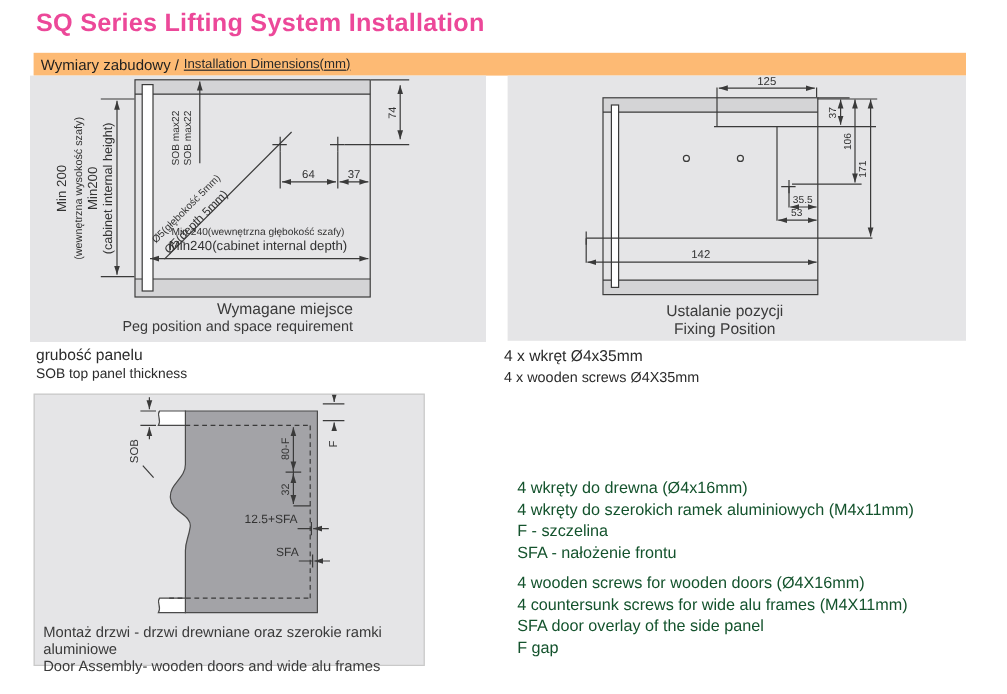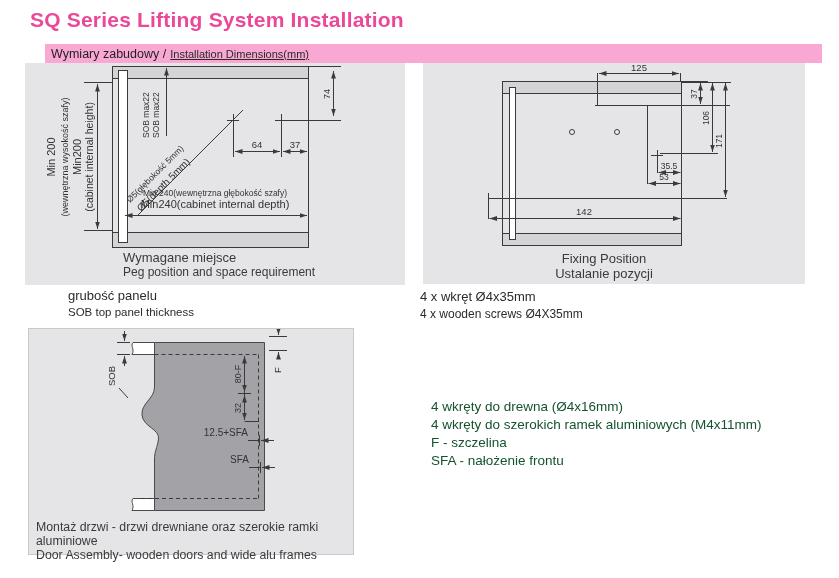--- a/index.html
+++ b/index.html
@@ -1,38 +1,38 @@
 <!DOCTYPE html>
 <html><head>
 <meta charset="utf-8">
 <style>
   html,body{margin:0;padding:0;background:#fff;}
   #page{position:relative;width:839px;height:578px;background:#ffffff;overflow:hidden;
         font-family:"Liberation Sans",sans-serif;color:#2b2b2b;}
   .abs{position:absolute;}
   #title{left:30px;top:8px;font-size:21px;font-weight:bold;color:#ec4899;letter-spacing:.2px;}
-  #subbar{left:45px;top:44px;width:777px;height:19px;background:#f9a8d4;
+  #subbar{left:28px;top:44px;width:777px;height:19px;background:#fdba74;
           display:flex;align-items:center;padding-left:6px;box-sizing:border-box;}
   #subbar .pl{font-size:12.5px;color:#1f1f1f;}
   #subbar .en{font-size:11px;color:#2a2a2a;margin-left:4px;text-decoration:underline;}
   .panel{background:#e5e5e7;}
   #peg-panel{left:25px;top:63px;width:380px;height:222px;}
   #fix-panel{left:423px;top:63px;width:382px;height:221px;}
   #door-panel{left:28px;top:328px;width:326px;height:227px;border:1px solid #c9c9c9;box-sizing:border-box;}
   svg{position:absolute;left:0;top:0;}
   svg text{fill:#333;font-family:"Liberation Sans",sans-serif;}
   .t8{font-size:8.5px;} .t9{font-size:9px;} .t95{font-size:9.5px;}
   .t10{font-size:10px;} .t105{font-size:10.5px;} .t11{font-size:11px;}
   .cap{color:#3a3a3a;line-height:1.15;}
   .cap .l1{font-size:13px;} .cap .l2{font-size:12px;}
-  #peg-cap{left:98px;top:188px;}
+  #peg-cap{left:77px;top:188px;text-align:right;}
   #fix-cap{left:81px;top:189px;width:200px;text-align:center;}
   #door-cap{left:7px;top:191px;}
   #door-cap .l1,#door-cap .l2{font-size:12.3px;}
-  #note-left{left:30px;top:288px;line-height:1.3;margin-left:38px;}
+  #note-left{left:30px;top:288px;line-height:1.3;}
   #note-left .l1{font-size:13px;} #note-left .l2{font-size:11.5px;}
   #note-right{left:420px;top:288px;line-height:1.35;}
   #note-right .l1{font-size:13px;} #note-right .l2{font-size:12px;}
   #notes-bottom{left:431px;top:398px;font-size:13.5px;line-height:18px;color:#14532d;}
   #notes-bottom .grp-en{margin-top:7px;}
 </style>
 </head>
 <body>
 
 <div id="page">
@@ -139,22 +139,22 @@
       </g>
       <text class="t95" x="216" y="7.5" text-anchor="middle">125</text>
       <text class="t8" transform="translate(274,31) rotate(-90)" text-anchor="middle">37</text>
       <text class="t8" transform="translate(286,55) rotate(-90)" text-anchor="middle">106</text>
       <text class="t8" transform="translate(299,78) rotate(-90)" text-anchor="middle">171</text>
       <text class="t8" x="246" y="106" text-anchor="middle">35.5</text>
       <text class="t8" x="241" y="117" text-anchor="middle">53</text>
       <text class="t95" x="161" y="152" text-anchor="middle">142</text>
     </svg>
     <div class="abs cap" id="fix-cap">
+      <div class="l1">Ustalanie pozycji</div>
       <div class="l1">Fixing Position</div>
-      <div class="l1">Ustalanie pozycji</div>
     </div>
   </div>
 
   <div class="abs" id="note-left">
     <div class="l1">grubość panelu</div>
     <div class="l2">SOB top panel thickness</div>
   </div>
 
   <div class="abs" id="note-right">
     <div class="l1">4 x wkręt Ø4x35mm</div>
@@ -213,15 +213,21 @@
     </div>
   </div>
 
   <div class="abs" id="notes-bottom">
     <div class="grp-pl">
       <div>4 wkręty do drewna (Ø4x16mm)</div>
       <div>4 wkręty do szerokich ramek aluminiowych (M4x11mm)</div>
       <div>F - szczelina</div>
       <div>SFA - nałożenie frontu</div>
     </div>
+    <div class="grp-en">
+      <div>4 wooden screws for wooden doors (Ø4X16mm)</div>
+      <div>4 countersunk screws for wide alu frames (M4X11mm)</div>
+      <div>SFA door overlay of the side panel</div>
+      <div>F gap</div>
+    </div>
   </div>
 
 </div>
 
 </body></html>

